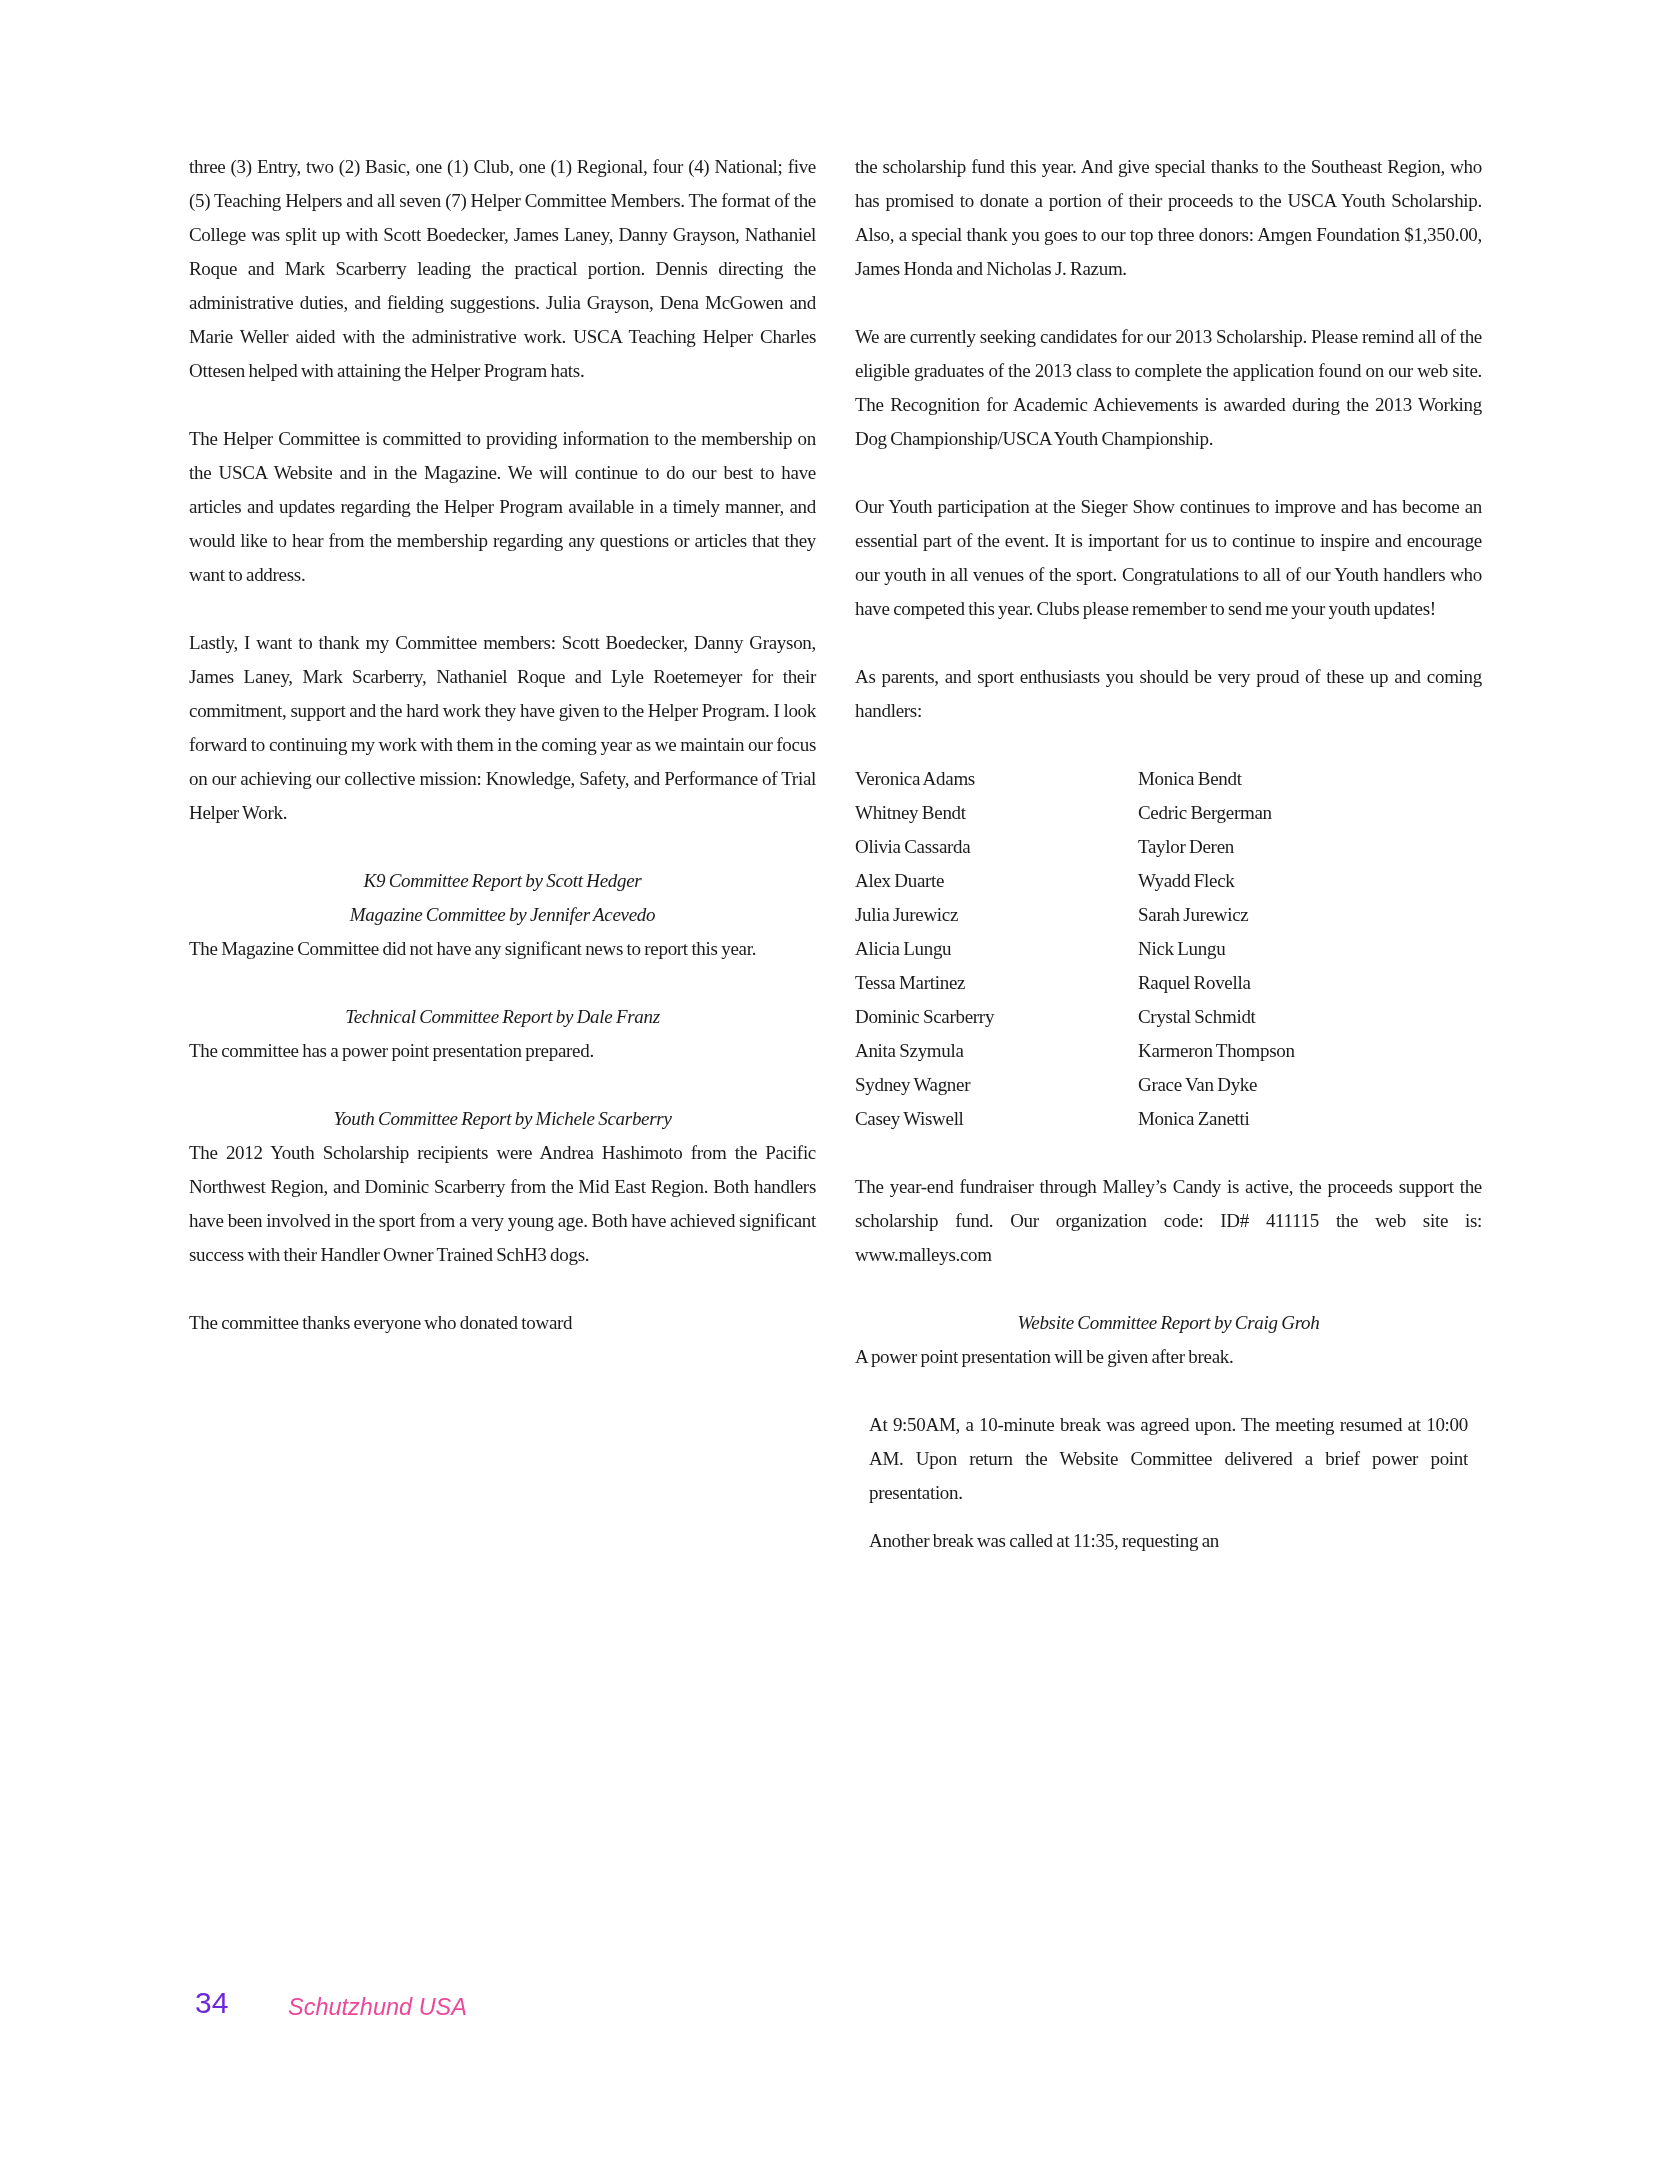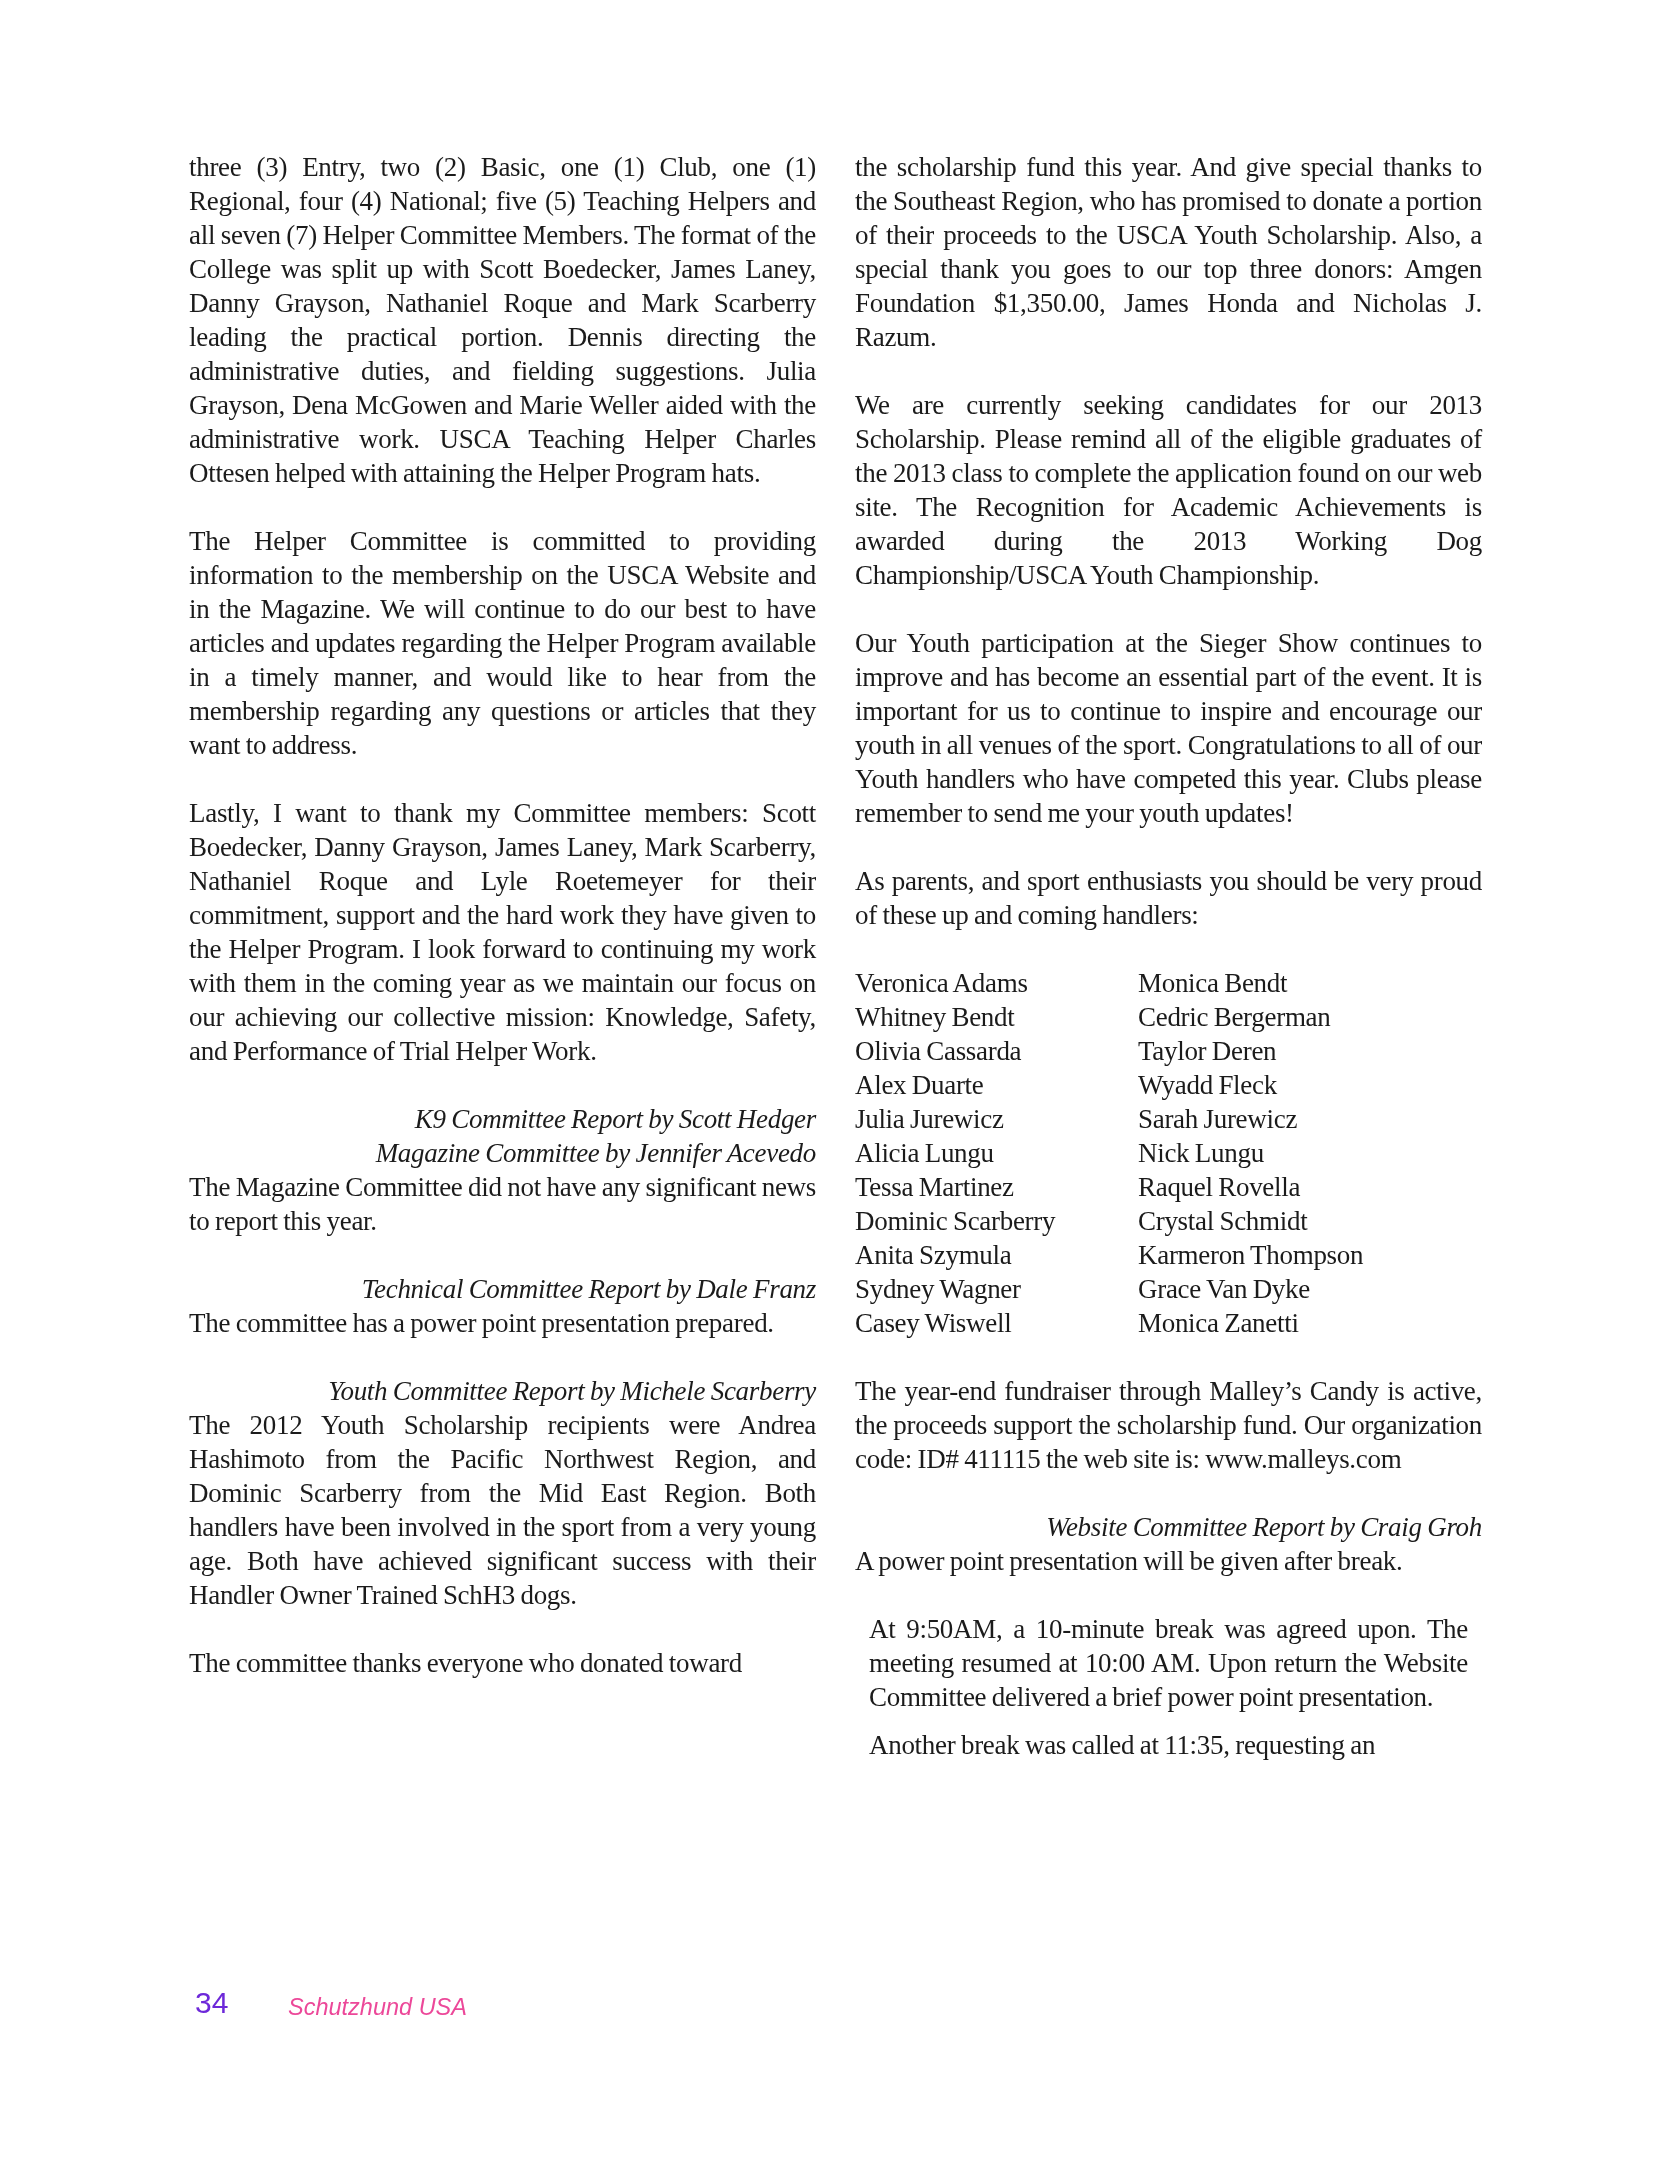--- a/index.html
+++ b/index.html
@@ -12,37 +12,37 @@
     width: 1674px;
     height: 2176px;
     background: #ffffff;
     overflow: hidden;
     font-family: "Liberation Serif", serif;
   }
   .column {
     position: absolute;
     top: 150px;
     width: 627px;
-    font-size: 27px;
+    font-size: 19px;
     line-height: 34px;
     color: #1b1b1b;
     text-align: justify;
     letter-spacing: -0.3px;
     word-spacing: -0.9px;
   }
   .col-left  { left: 189px; }
   .col-right { left: 855px; }
 
   .para {
     margin: 0 0 34px 0;
   }
   .section-heading {
     font-style: italic;
     margin: 0;
-    text-align: right;
+    text-align: center;
   }
   .section-body {
     margin: 0 0 34px 0;
   }
   .extra-gap {
     margin-top: 33px;
   }
   .no-gap {
     margin: 14px;
   }

